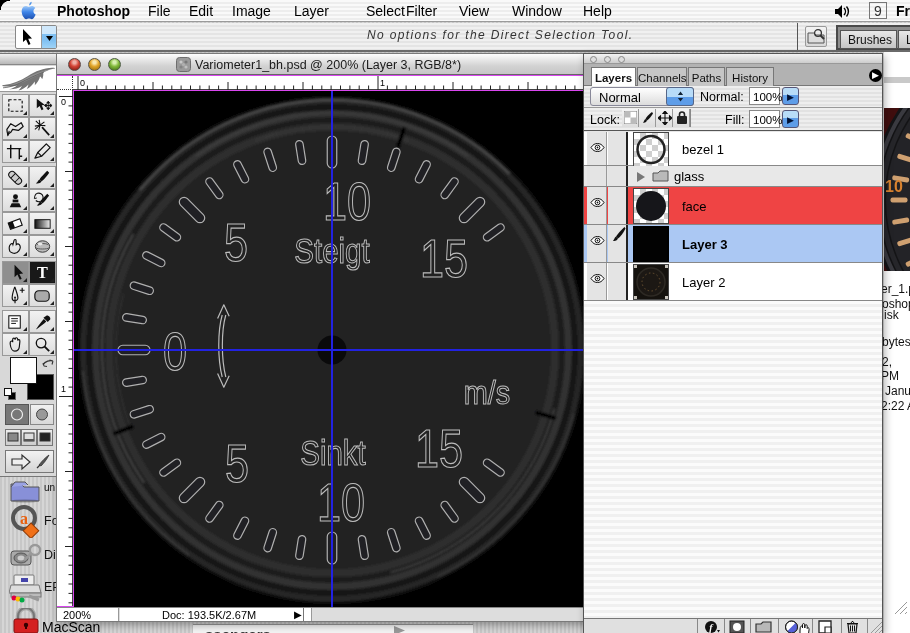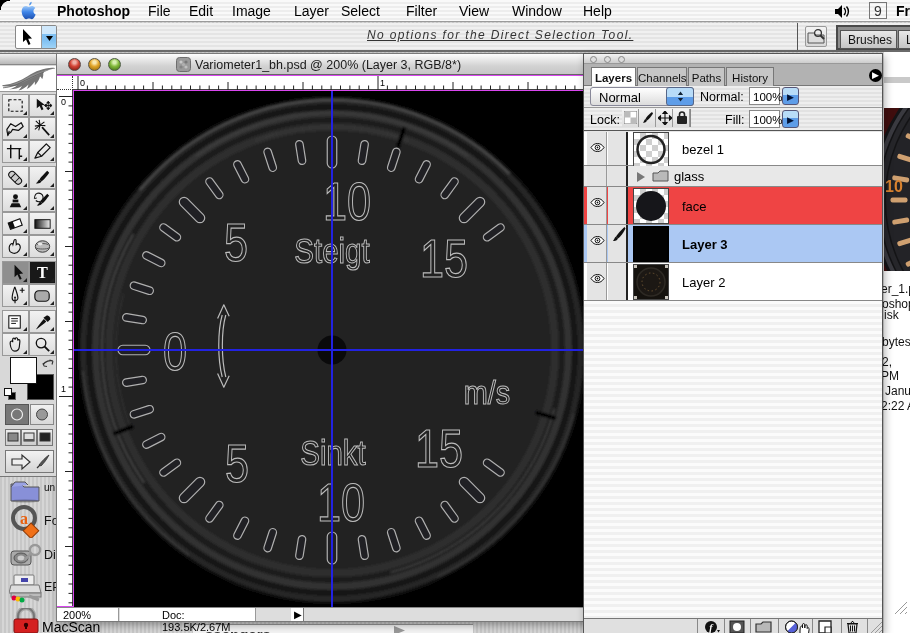--- a/index.html
+++ b/index.html
@@ -16,21 +16,21 @@
     background:radial-gradient(circle at 10px 10px, transparent 0 9px, #000 9.5px); }
 
   
   #optbar { left:0; top:23px; width:910px; height:29px;
     background:repeating-linear-gradient(180deg,#f0f0f0 0 2px,#e4e4e4 2px 4px);
     border-bottom:2px solid #6a6a6a; z-index:40; }
   #opt-tool { position:absolute; left:15px; top:2px; width:42px; height:24px; background:#fff;
     border:1px solid #888; border-radius:2px; overflow:hidden; }
   #opt-tool .dd { position:absolute; right:0; top:0; width:15px; height:24px;
     background:linear-gradient(180deg,#cfe8fb 0 35%,#7fc0f2 35% 60%,#a8d8f8); border-left:1px solid #999; }
-  #opt-text { position:absolute; left:367px; top:5px; font-size:12px; letter-spacing:1.35px; font-style:italic; color:#333;text-decoration:underline; }
+  #opt-text { position:absolute; left:367px; top:5px; font-size:12px; letter-spacing:1.35px; font-style:italic; color:#333; }
   #opt-divider { position:absolute; left:797px; top:0; width:1px; height:27px; background:#555; }
   #opt-browser { position:absolute; left:805px; top:3px; width:22px; height:21px;
     background:linear-gradient(180deg,#f4f4f4,#d8d8d8); border:1px solid #999; border-radius:2px; }
   #pal-well { position:absolute; left:836px; top:2px; width:74px; height:25px;
     background:#8e8e8e; border:2px solid #4a4a4a; border-right:none; }
   .well-tab { position:absolute; top:7px; height:19px; background:linear-gradient(180deg,#e8e8e8,#c4c4c4);
     border:1px solid #555; font-size:12px; color:#111; padding:2px 6px 0 7px; }
 
   
   #docwin { left:56px; top:53px; width:534px; height:569px; background:#d946ef;
@@ -43,21 +43,21 @@
   #hruler { position:absolute; left:16px; top:22px; right:0; height:14px; background:#fff; border-bottom:1px solid #444; }
   #vruler { position:absolute; left:0; top:22px; width:16px; bottom:15px; background:#fff; border-right:1px solid #444; }
   #rcorner { position:absolute; left:0; top:22px; width:16px; height:14px; background:#fff;
     border-right:1px dotted #333; border-bottom:1px dotted #333; }
   
   #canvas { position:absolute; left:17px; top:37px; width:516px; height:517px; background:#000; overflow:hidden; }
   
   #statusbar { position:absolute; left:0; bottom:0; width:100%; height:14px; background:#ddd; border-top:1px solid #888; }
   #statusbar .zoombox { position:absolute; left:0; top:0; width:62px; height:13px; background:#fff; border-right:1px solid #999;
     font-size:11px; padding:1px 0 0 6px; }
-  #statusbar .docbox { position:absolute; left:63px; top:0; width:136px; height:13px; background:#fff; border-right:1px solid #999;
+  #statusbar .docbox { position:absolute; left:63px; top:0; width:192px; height:13px; background:#fff; border-right:1px solid #999;
     font-size:11px; padding:1px 0 0 42px; }
   #statusbar .arr { position:absolute; left:234px; top:0; width:13px; height:13px; background:#fff; border-right:1px solid #777;
     font-size:10px; padding:1px 0 0 3px; color:#000; }
 
   
   #toolbar { left:0; top:53px; width:57px; height:424px; background:#d8d8d8; border:1px solid #777; border-left:none; z-index:30; }
   #tb-title { position:absolute; left:0; top:0; width:100%; height:11px; background:linear-gradient(180deg,#f0f0f0,#b8b8b8); border-bottom:1px solid #888; }
   #tb-feather { position:absolute; left:0; top:12px; width:100%; height:26px; background:#fff; border-bottom:1px solid #999; }
   .tcell { position:absolute; width:27px; height:23px; background:linear-gradient(180deg,#f2f2f2,#ddd);
     border:1px solid #999; }
@@ -112,21 +112,21 @@
     </linearGradient>
       </defs>
     <path d="M9.2 4.6 C9 3 10.1 1.4 11.6 0.8 C11.9 2.4 10.8 4.1 9.2 4.6 Z" fill="#4a90e8"></path>
     <path d="M13.4 10.3 c0-2.2 1.8-3.3 1.9-3.4 c-1-1.5-2.6-1.7-3.2-1.8 c-1.3-0.1-2.6 0.8-3.3 0.8 c-0.7 0-1.7-0.8-2.8-0.8 c-1.4 0-2.8 0.9-3.6 2.2 c-1.5 2.7-0.4 6.6 1.1 8.8 c0.7 1.1 1.6 2.3 2.7 2.2 c1.1-0.1 1.5-0.7 2.8-0.7 c1.3 0 1.7 0.7 2.8 0.7 c1.2 0 1.9-1.1 2.6-2.2 c0.9-1.2 1.2-2.4 1.2-2.5 C15.5 13.5 13.4 12.6 13.4 10.3 Z" fill="url(#apg)"></path>
   </svg>
   <div class="mi" style="left:57px;font-weight:bold">Photoshop</div>
   <div class="mi" style="left:148px">File</div>
   <div class="mi" style="left:189px">Edit</div>
   <div class="mi" style="left:232px">Image</div>
   <div class="mi" style="left:294px">Layer</div>
-  <div class="mi" style="left:341px">Select</div>
+  <div class="mi" style="left:366px">Select</div>
   <div class="mi" style="left:406px">Filter</div>
   <div class="mi" style="left:459px">View</div>
   <div class="mi" style="left:512px">Window</div>
   <div class="mi" style="left:583px">Help</div>
   <svg class="abs" style="left:835px;top:4px" width="16" height="15" viewBox="0 0 16 15">
     <path d="M0 5 h3 l4-4 v13 l-4-4 h-3 z" fill="#000"></path>
     <path d="M9 4 a5 5 0 0 1 0 7 M11.5 2.5 a7.5 7.5 0 0 1 0 10" stroke="#000" stroke-width="1.4" fill="none"></path>
   </svg>
   <div class="abs" style="left:869px;top:2px;width:18px;height:17px;border:1px solid #777;font-size:14px;color:#333;text-align:center">9</div>
   <div class="mi" style="left:896px;font-weight:bold">Fr</div>

